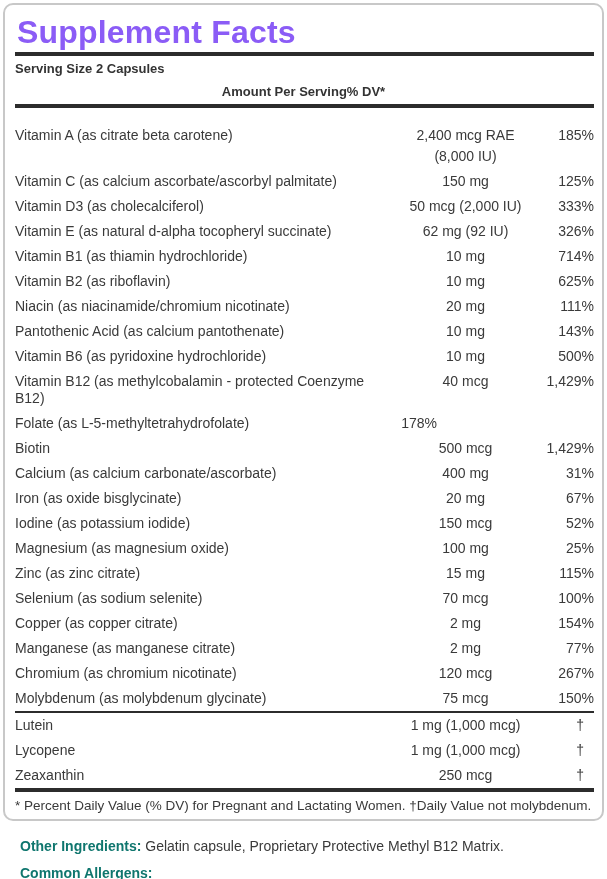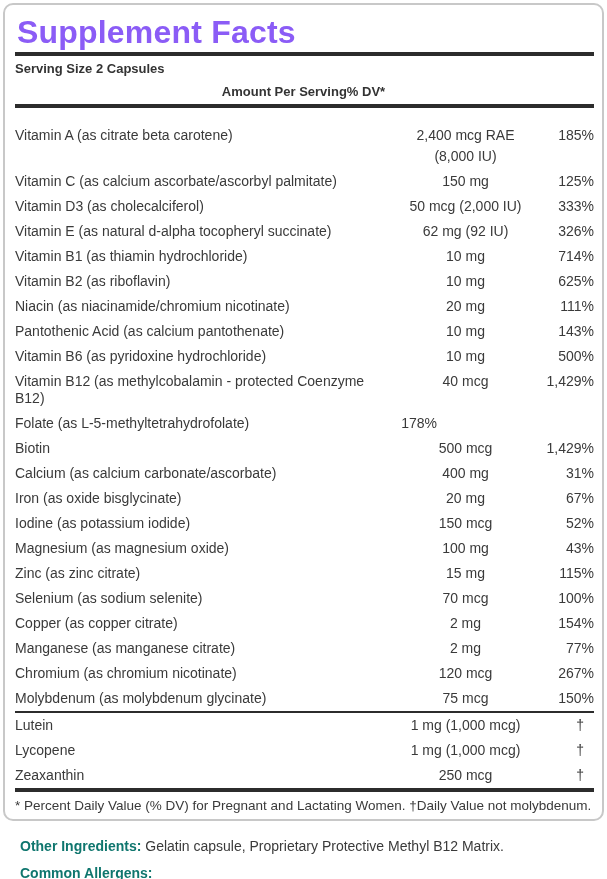--- a/index.html
+++ b/index.html
@@ -213,21 +213,21 @@
         <span class="amount">
           <div>150 mcg</div>
         </span>
         <span class="pct">52%</span>
       </div>
       <div class="row">
         <span class="name">Magnesium (as magnesium oxide)</span>
         <span class="amount">
           <div>100 mg</div>
         </span>
-        <span class="pct">43%</span>
+        <span class="pct">25%</span>
       </div>
       <div class="row">
         <span class="name">Zinc (as zinc citrate)</span>
         <span class="amount">
           <div>15 mg</div>
         </span>
         <span class="pct">115%</span>
       </div>
       <div class="row">
         <span class="name">Selenium (as sodium selenite)</span>

